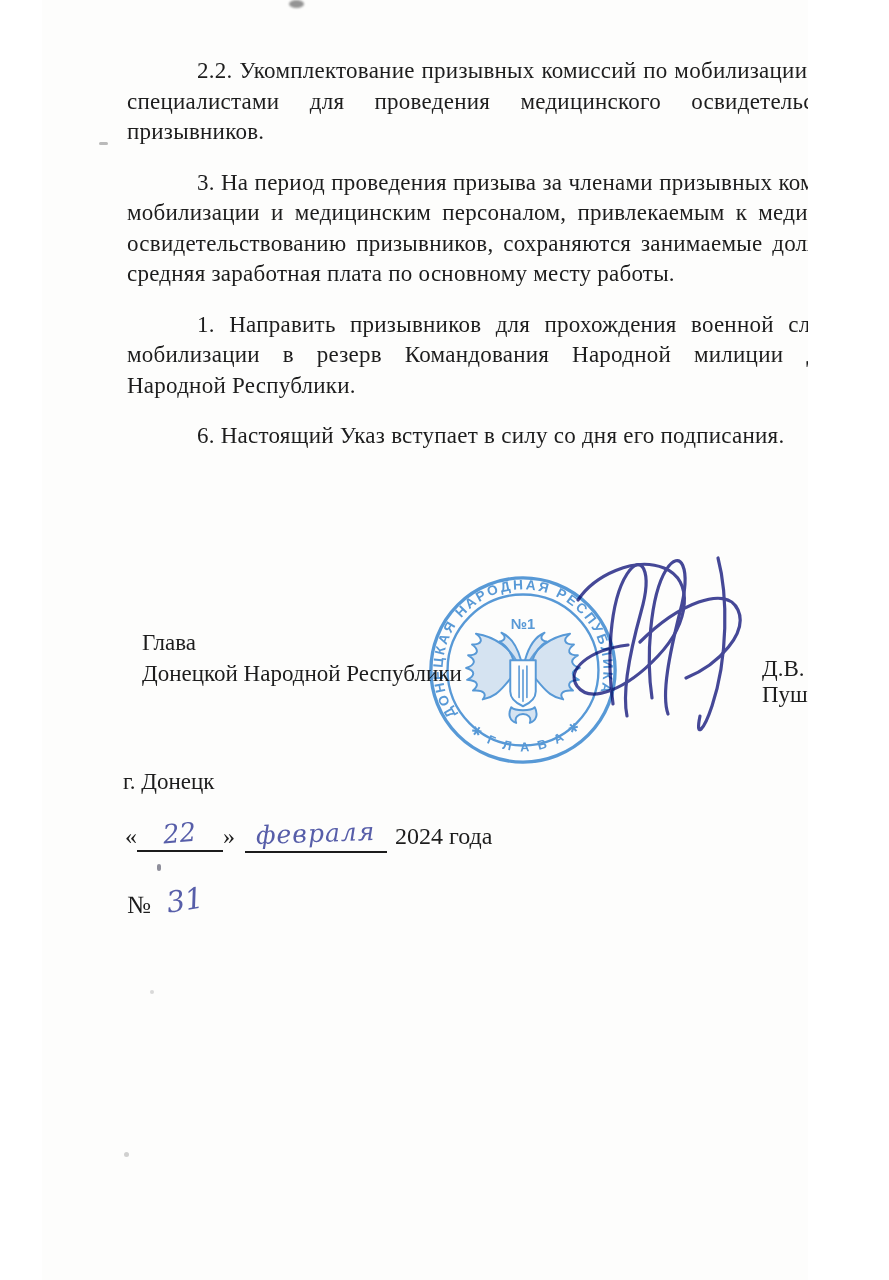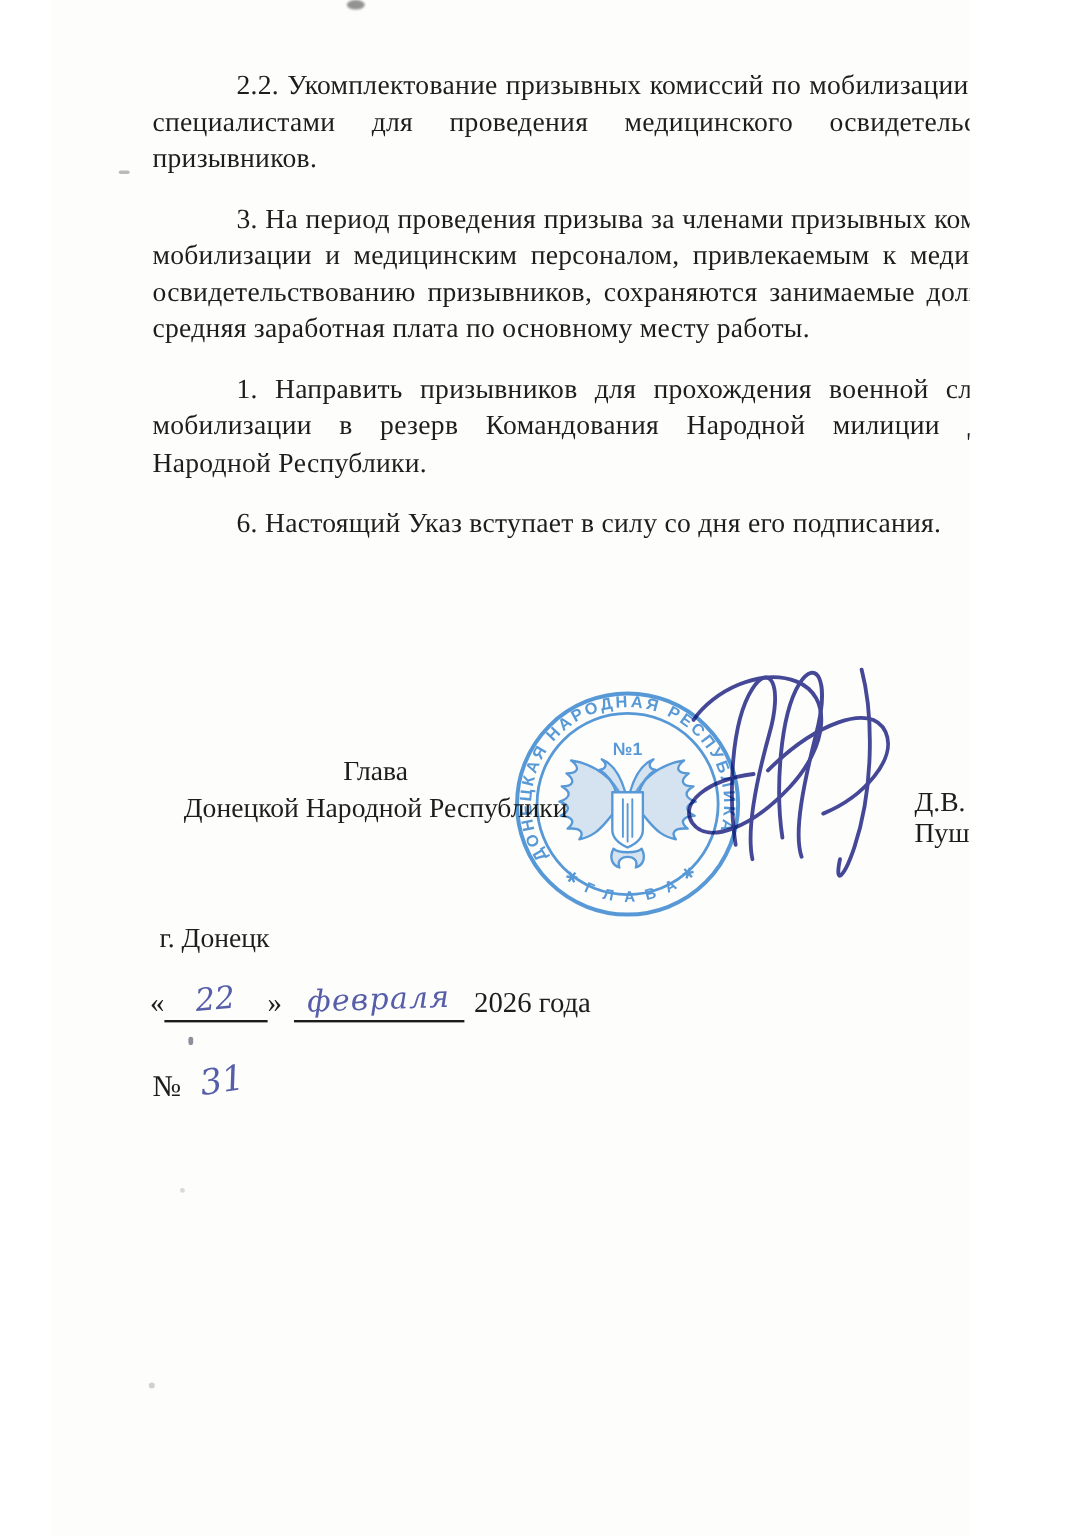--- a/index.html
+++ b/index.html
@@ -24,21 +24,21 @@
     text-align:justify;
     text-indent:70px;
     color:#1d1d1d;
   }
   .para:last-child { margin-bottom:0; }
 
   .sign-title {
     position:absolute;
     left:100px; top:627px; width:342px;
     font-size:23px; line-height:31px;
-    text-align:center;
+    text-align:left;
   }
   .signer-name {
     position:absolute;
     left:720px; top:656px;
     font-size:23px;
   }
 
   .seal {
     position:absolute;
     left:383px; top:572px;
@@ -54,21 +54,21 @@
   .ring-bottom-text { font-size:13px; font-weight:bold; letter-spacing:3px; }
   .seal-number { font-size:15px; font-weight:600; }
 
   .autograph {
     position:absolute;
     left:520px; top:548px;
     width:200px; height:200px;
     mix-blend-mode:multiply;
   }
 
-  .city-line { position:absolute; left:91px; top:769px; font-size:23px; }
+  .city-line { position:absolute; left:81px; top:769px; font-size:23px; }
   .date-line { position:absolute; left:83px; top:820px; font-size:24px; white-space:nowrap; }
   .num-line  { position:absolute; left:85px; top:886px; font-size:25px; }
 
   .blank-slot {
     display:inline-block;
     text-align:center;
     border-bottom:2px solid #1c1c1c;
     vertical-align:baseline;
     height:30px;
   }
@@ -152,21 +152,21 @@
       <path d="M 571 704 C 565 662 567 602 585 574 C 599 552 611 570 599 612 C 589 648 580 692 585 716"></path>
       <path d="M 610 698 C 604 658 608 596 624 570 C 638 548 650 566 638 612 C 628 652 619 694 626 714"></path>
       <path d="M 598 642 C 636 604 684 584 696 610 C 706 632 678 664 644 678"></path>
       <path d="M 676 558 C 686 596 686 658 670 706 C 662 730 653 740 658 716"></path>
     </g>
   </svg>
 
   <div class="city-line">г. Донецк</div>
 
   <div class="date-line">
-    <span>«</span><span class="blank-slot slot-day"><span class="hw hw-day">22</span></span><span>»</span><span class="blank-slot slot-month"><span class="hw hw-month">февраля</span></span><span class="year-text">2026 года</span>
+    <span>«</span><span class="blank-slot slot-day"><span class="hw hw-day">22</span></span><span>»</span><span class="blank-slot slot-month"><span class="hw hw-month">февраля</span></span><span class="year-text">2024 года</span>
   </div>
 
   <div class="num-line">
     <span>№</span><span class="hw hw-number">31</span>
   </div>
 
   <div class="speck sp1"></div>
   <div class="speck sp2"></div>
   <div class="speck sp3"></div>
   <div class="speck sp4"></div>

